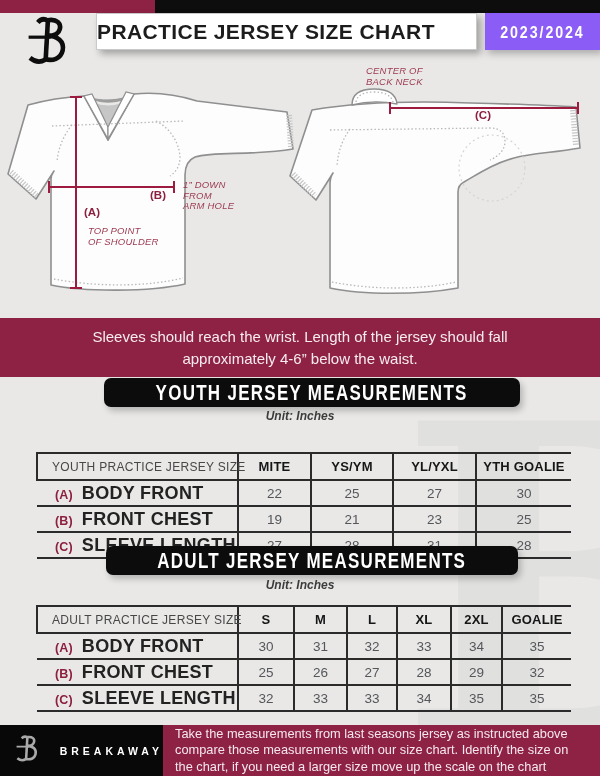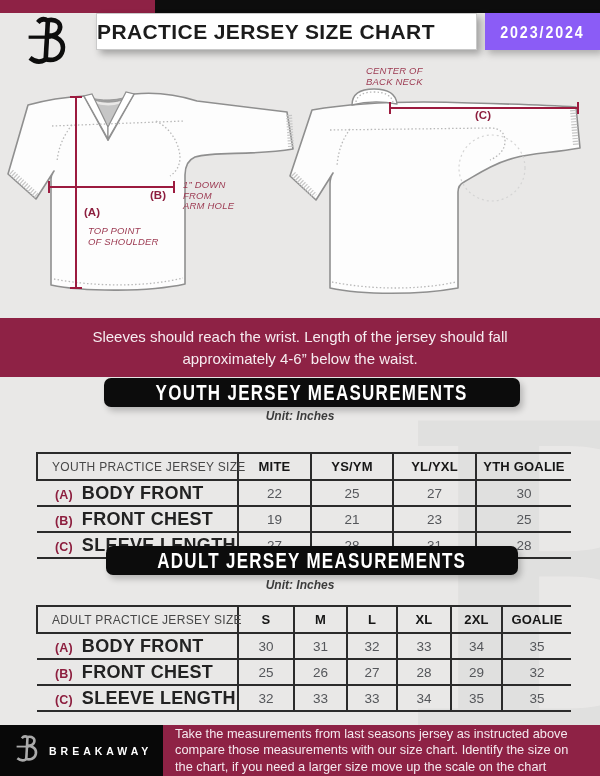--- a/index.html
+++ b/index.html
@@ -48,21 +48,21 @@
   .size .sizehead{font-size:12px;color:#474747;letter-spacing:.3px;padding-left:14px;white-space:nowrap;
                   border-left:2px solid #2b2b2b;}
   .size .rowlabel{padding-left:18px;white-space:nowrap;}
   .size .rowlabel b{color:#8d1f3f;font-size:12.5px;letter-spacing:.2px;}
   .size .rowlabel span{color:#222;font-size:18px;font-weight:bold;letter-spacing:.3px;}
   .size .val{text-align:center;color:#54565a;font-size:13.5px;}
 
   
   .footer{position:absolute;top:725px;left:0;width:600px;height:51px;display:flex;}
   .footer .blackbox{width:163px;height:51px;background:#080808;display:flex;align-items:center;padding-left:14px;}
-  .footer .brand{color:#fff;font-size:10.5px;font-weight:bold;letter-spacing:4px;margin-left:9px;white-space:nowrap;}
+  .footer .brand{color:#fff;font-size:10.5px;font-weight:bold;letter-spacing:4px;margin-left:20px;white-space:nowrap;}
   .footer .maroonbox{flex:1;background:#8e2245;display:flex;align-items:center;}
   .footer .maroonbox div{color:#f4e8ee;font-size:12.8px;line-height:16.5px;padding:0 18px 0 12px;}
 
   .watermark{position:absolute;top:368px;left:398px;font-family:"DejaVu Serif",serif;font-weight:bold;
              font-size:430px;line-height:1;color:rgba(40,40,40,.045);pointer-events:none;}
 </style>
 </head>
 <body>
 
 <div id="page">

